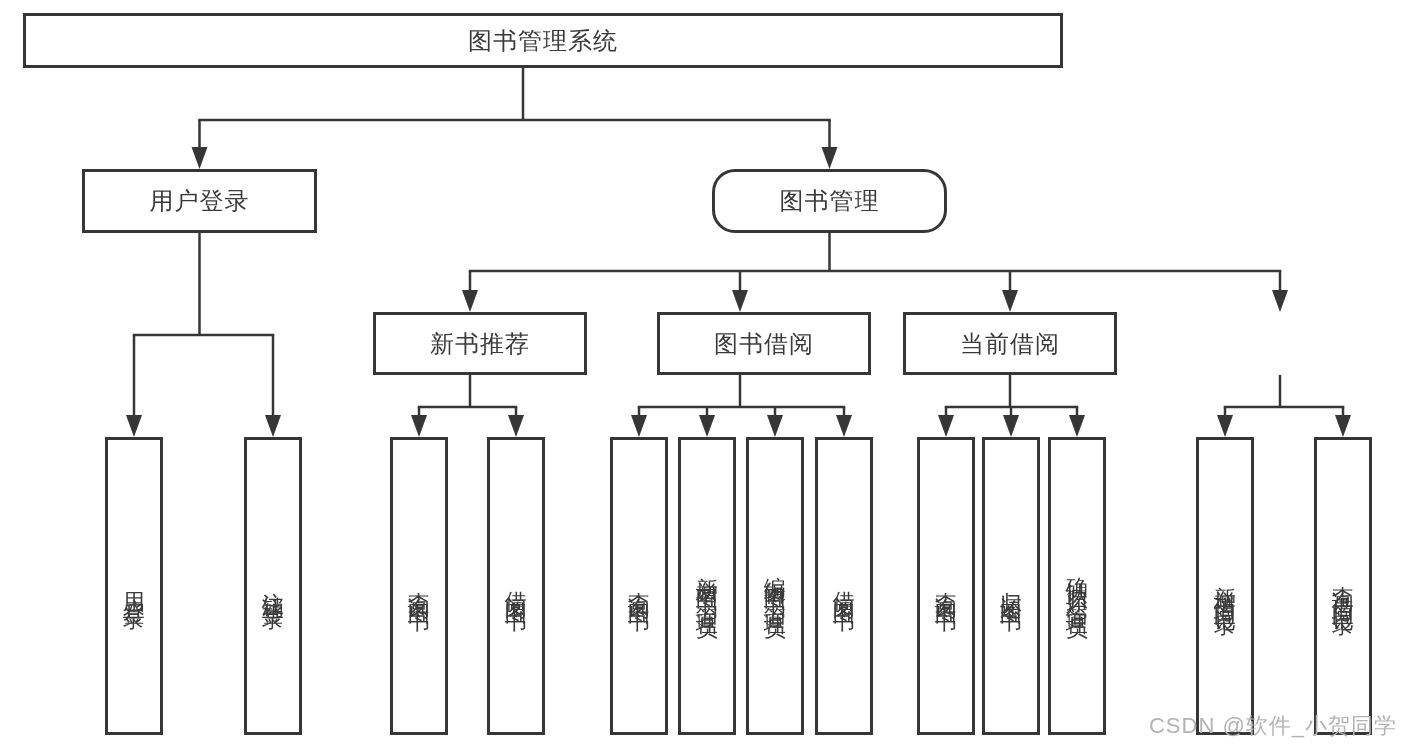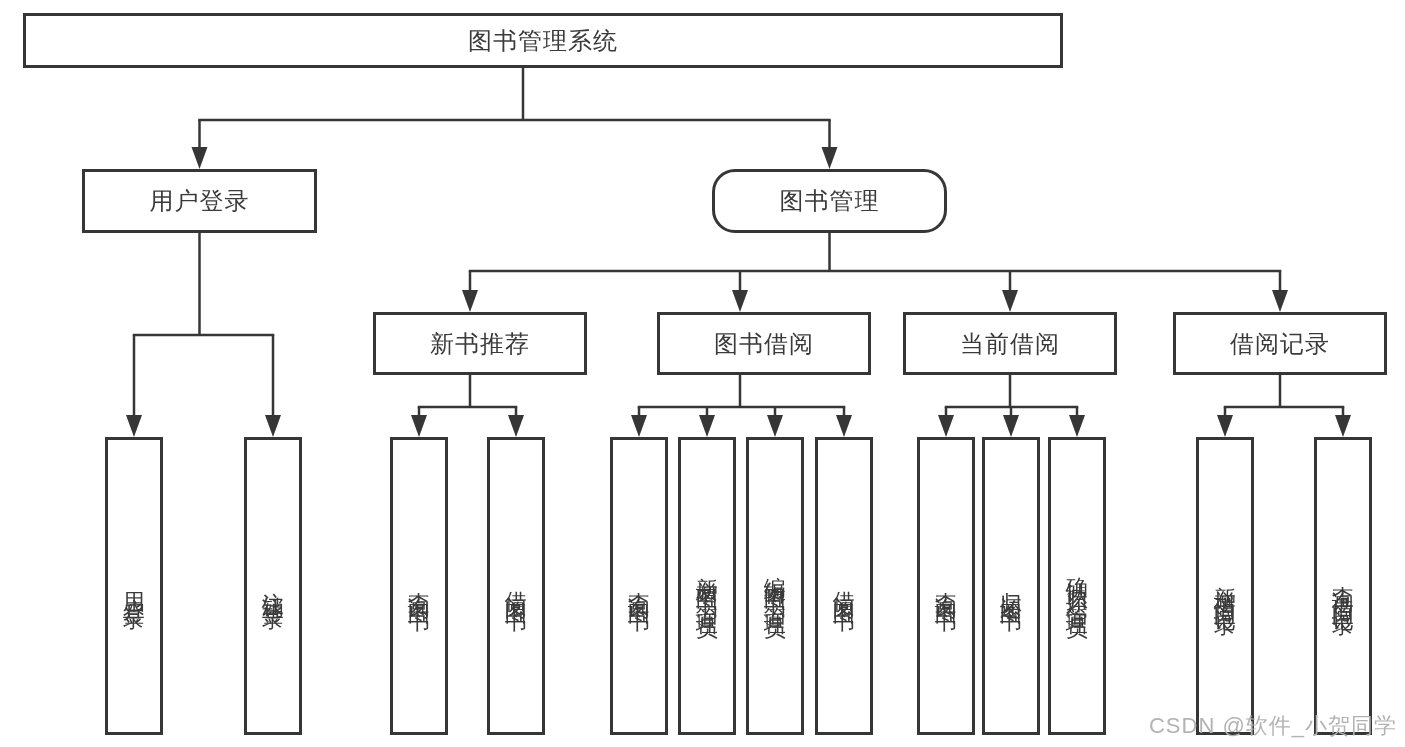--- a/index.html
+++ b/index.html
@@ -113,21 +113,20 @@
     </svg>
 
   <div class="node h" style="left: 23px; top: 13px; width: 1040px; height: 55px;">图书管理系统</div>
   <div class="node h" style="left: 82px; top: 169px; width: 235px; height: 64px;">用户登录</div>
   <div class="node h" style="left: 712px; top: 169px; width: 235px; height: 64px; border-radius: 23px;">图书管理</div>
   <div class="node v" style="left: 105px; top: 437px; width: 58px; height: 298px;">用户登录</div>
   <div class="node v" style="left: 244px; top: 437px; width: 58px; height: 298px;">注销登录</div>
   <div class="node h" style="left: 363px; top: 312px; width: 214px; height: 63px; margin-left: 10px;">新书推荐</div>
   <div class="node h" style="left: 633px; top: 312px; width: 214px; height: 63px; margin-left: 24px;">图书借阅</div>
   <div class="node h" style="left: 903px; top: 312px; width: 214px; height: 63px;">当前借阅</div>
-  <div class="node h" style="left: 1173px; top: 312px; width: 214px; height: 63px;">借阅记录</div>
   <div class="node v" style="left: 390px; top: 437px; width: 58px; height: 298px;">查询图书</div>
   <div class="node v" style="left: 487px; top: 437px; width: 58px; height: 298px;">借阅图书</div>
   <div class="node v" style="left: 610px; top: 437px; width: 58px; height: 298px;">查询图书</div>
   <div class="node v" style="left: 678px; top: 437px; width: 58px; height: 298px;">新增图书（管理员）</div>
   <div class="node v" style="left: 746px; top: 437px; width: 58px; height: 298px;">编辑图书（管理员）</div>
   <div class="node v" style="left: 815px; top: 437px; width: 58px; height: 298px;">借阅图书</div>
   <div class="node v" style="left: 917px; top: 437px; width: 58px; height: 298px;">查询图书</div>
   <div class="node v" style="left: 982px; top: 437px; width: 58px; height: 298px;">归还图书</div>
   <div class="node v" style="left: 1048px; top: 437px; width: 58px; height: 298px;">确认归还（管理员）</div>
   <div class="node v" style="left: 1196px; top: 437px; width: 58px; height: 298px;">新增借阅记录</div>

